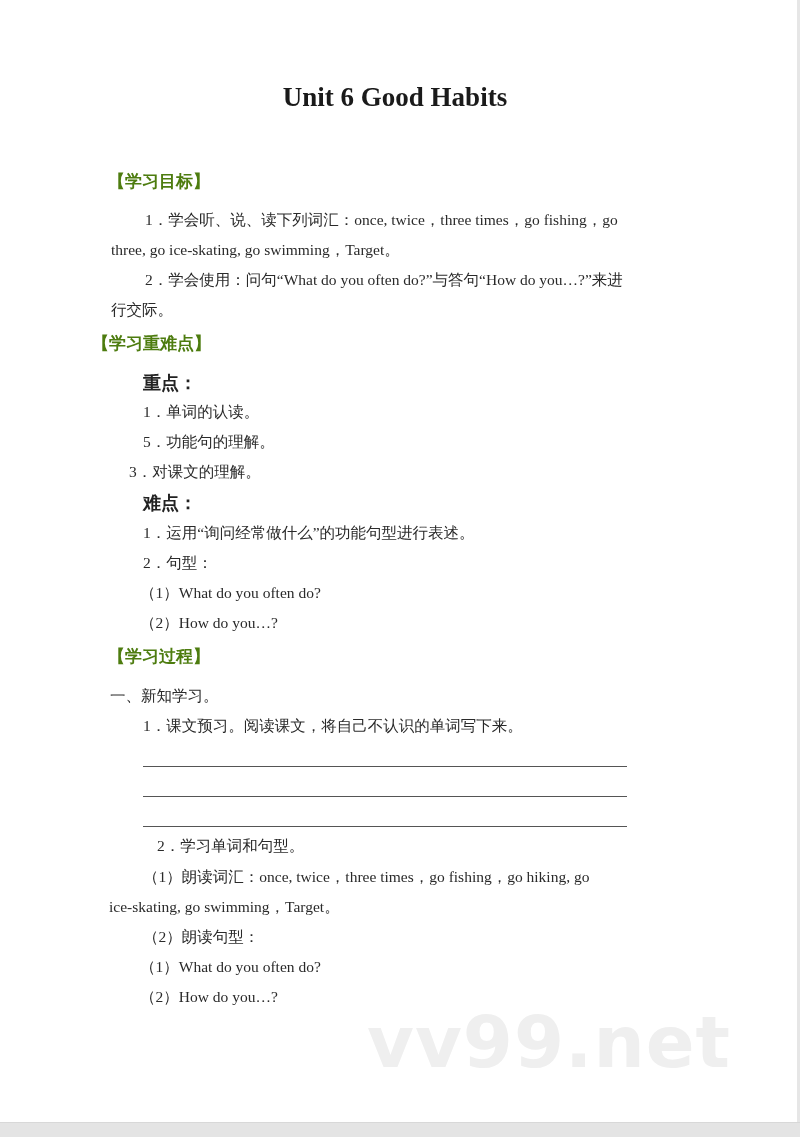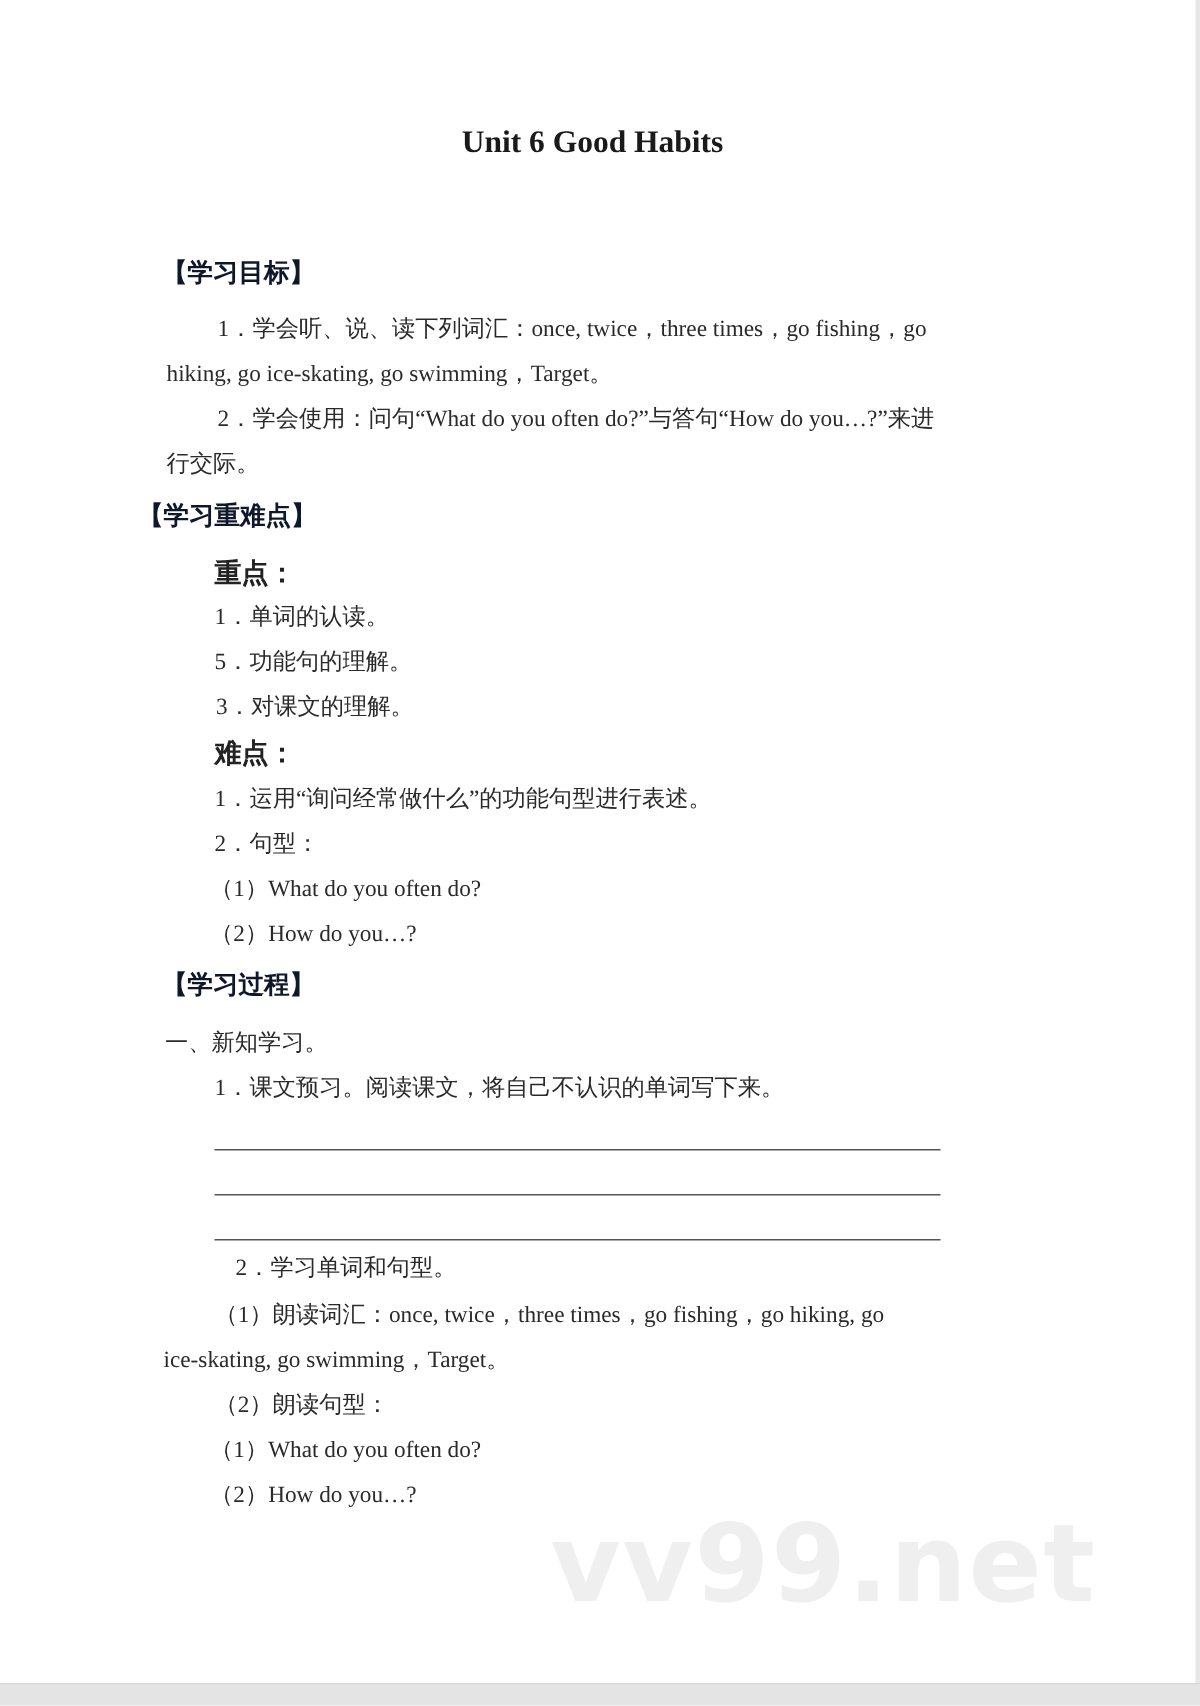--- a/index.html
+++ b/index.html
@@ -3,45 +3,45 @@
 <meta charset="utf-8">
 <style>
   html, body { margin: 0; padding: 0; }
   body {
     width: 800px; height: 1137px; background: #ffffff; position: relative; overflow: hidden;
     font-family: "Liberation Serif", "DejaVu Serif", serif; color: #222222;
   }
   .page-edge-right { position: absolute; left: 797px; top: 0; width: 3px; height: 1123px; background: #e6e6e6; }
   .page-edge-bottom { position: absolute; left: 0; top: 1122px; width: 800px; height: 15px; background: #e4e4e4; border-top: 1px solid #d8d8d8; }
   .ln { position: absolute; white-space: nowrap; font-size: 15.5px; line-height: 20px; color: #2a2a2a; }
-  .title { position: absolute; left: 0; width: 790px; top: 82px; text-align: center; font-size: 21px; font-weight: bold; color: #1a1a1a; font-family: "Liberation Serif", serif; }
-  .hd { position: absolute; font-size: 17px; font-weight: bold; font-family: "DejaVu Sans", sans-serif; color: #0f172a; white-space: nowrap; }
+  .title { position: absolute; left: 0; width: 790px; top: 82px; text-align: center; font-size: 27px; font-weight: bold; color: #1a1a1a; font-family: "Liberation Serif", serif; }
+  .hd { position: absolute; font-size: 17px; font-weight: bold; font-family: "DejaVu Sans", sans-serif; color: #4d7c0f; white-space: nowrap; }
   .sub { font-weight: bold; font-family: "DejaVu Sans", sans-serif; font-size: 18px; color: #222; }
   .blank { position: absolute; left: 143px; width: 484px; height: 0; border-top: 1.5px solid #555555; }
   .watermark { position: absolute; left: 367px; top: 1000px; font-family: "DejaVu Sans", sans-serif; font-weight: bold; font-size: 72px; color: #efefef; letter-spacing: 1px; }
 </style>
 </head>
 <body>
 
 <div class="page-edge-right"></div>
 <div class="page-edge-bottom"></div>
 
 <div class="title">Unit 6 Good Habits</div>
 
 <div class="hd" style="left:108px; top:170px;">【学习目标】</div>
 <div class="ln" style="left:145px; top:210px;">1．学会听、说、读下列词汇：once, twice，three times，go fishing，go</div>
-<div class="ln" style="left:111px; top:240px;">hiking, go ice-skating, go swimming，Target。</div>
+<div class="ln" style="left:111px; top:240px;">three, go ice-skating, go swimming，Target。</div>
 <div class="ln" style="left:145px; top:270px;">2．学会使用：问句“What do you often do?”与答句“How do you…?”来进</div>
 <div class="ln" style="left:111px; top:300px;">行交际。</div>
 
 <div class="hd" style="left:92px; top:332px;font-family:Liberation Mono, monospace;">【学习重难点】</div>
 <div class="ln sub" style="left:143px; top:373px;">重点：</div>
 <div class="ln" style="left:143px; top:402px;">1．单词的认读。</div>
 <div class="ln" style="left:143px; top:432px;">5．功能句的理解。</div>
-<div class="ln" style="left:144px; top:462px;">3．对课文的理解。</div>
+<div class="ln" style="left:129px; top:462px;">3．对课文的理解。</div>
 <div class="ln sub" style="left:143px; top:493px;">难点：</div>
 <div class="ln" style="left:143px; top:523px;">1．运用“询问经常做什么”的功能句型进行表述。</div>
 <div class="ln" style="left:143px; top:553px;">2．句型：</div>
 <div class="ln" style="left:140px; top:583px;">（1）What do you often do?</div>
 <div class="ln" style="left:140px; top:613px;">（2）How do you…?</div>
 
 <div class="hd" style="left:108px; top:645px;">【学习过程】</div>
 <div class="ln" style="left:110px; top:686px;">一、新知学习。</div>
 <div class="ln" style="left:143px; top:716px;">1．课文预习。阅读课文，将自己不认识的单词写下来。</div>
 

